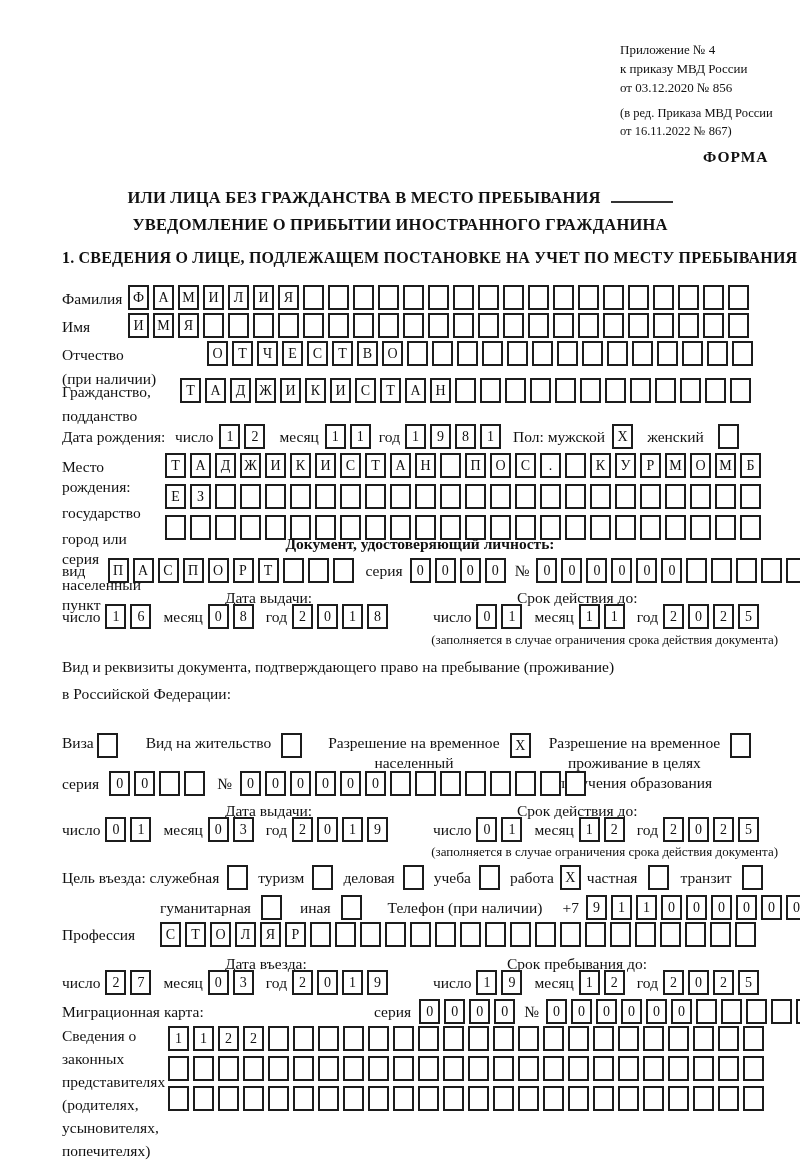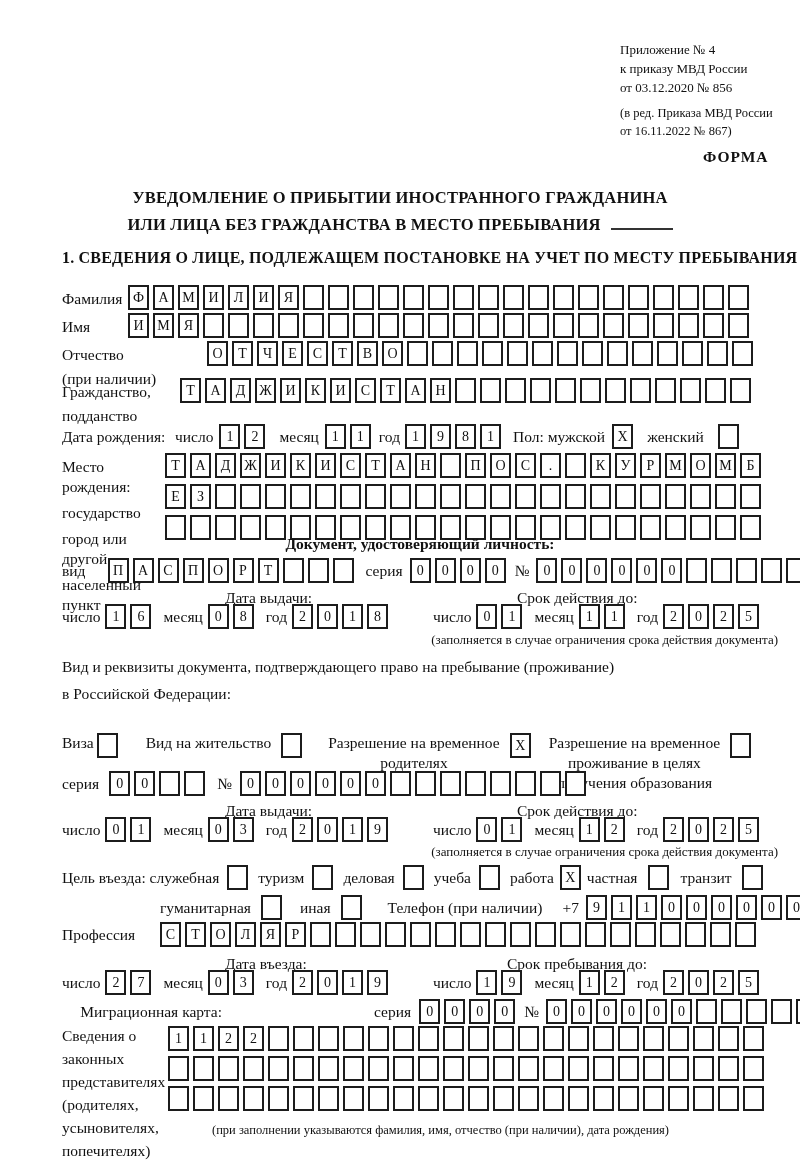--- a/index.html
+++ b/index.html
@@ -44,22 +44,22 @@
     <div>к приказу МВД России</div>
     <div>от 03.12.2020 № 856</div>
     <div class="edition">
       <div>(в ред. Приказа МВД России</div>
       <div>от 16.11.2022 № 867)</div>
     </div>
   </div>
   <div class="form-label">ФОРМА</div>
 
   <div class="title">
+    <div><span>ИЛИ ЛИЦА БЕЗ ГРАЖДАНСТВА В МЕСТО ПРЕБЫВАНИЯ</span><span class="uline"></span></div>
     <div>УВЕДОМЛЕНИЕ О ПРИБЫТИИ ИНОСТРАННОГО ГРАЖДАНИНА</div>
-    <div><span>ИЛИ ЛИЦА БЕЗ ГРАЖДАНСТВА В МЕСТО ПРЕБЫВАНИЯ</span><span class="uline"></span></div>
   </div>
 
   <div class="sec-heading">1. СВЕДЕНИЯ О ЛИЦЕ, ПОДЛЕЖАЩЕМ ПОСТАНОВКЕ НА УЧЕТ ПО МЕСТУ ПРЕБЫВАНИЯ</div>
 
   <div class="form-body">
 
     <div class="arow" style="top:4px;">
       <div class="lbl" style="width:66px;">Фамилия</div>
       <div class="cells">
           <span class="cell">Ф</span>
@@ -210,21 +210,21 @@
       <span style="margin-right:14px;">женский</span>
       <span class="cells">
           <span class="cell"></span>
         </span>
     </div>
 
     <div class="arow" style="top:172px;">
       <div class="lbl lbl2" style="width:103px;white-space:normal;">
         <div>Место рождения:</div>
         <div style="margin-top:6px;">государство</div>
-        <div style="margin-top:6px;">город или другой</div>
+        <div style="margin-top:6px;">город или серия</div>
         <div style="margin-top:6px;">населенный пункт</div>
       </div>
       <div class="vcol">
         <div class="cells">
             <span class="cell">Т</span>
             <span class="cell">А</span>
             <span class="cell">Д</span>
             <span class="cell">Ж</span>
             <span class="cell">И</span>
             <span class="cell">К</span>
@@ -403,21 +403,21 @@
       </span>
       <span class="cbitem" style="margin-left:28px;">
         <span class="cbl">Вид на жительство</span>
         <span class="cells">
             <span class="cell"></span>
           </span>
       </span>
       <span class="cbitem" style="margin-left:26px;">
         <span class="cbl">
           <div>Разрешение на временное</div>
-          <div>родителях</div>
+          <div>населенный</div>
         </span>
         <span class="cells">
             <span class="cell">X</span>
           </span>
       </span>
       <span class="cbitem" style="margin-left:18px;">
         <span class="cbl">
           <div>Разрешение на временное</div>
           <div>проживание в целях</div>
           <div>получения образования</div>
@@ -628,21 +628,21 @@
         <span class="cells">
             <span class="cell">2</span>
             <span class="cell">0</span>
             <span class="cell">2</span>
             <span class="cell">5</span>
           </span>
       </span>
     </div>
 
     <div class="arow" style="top:718px;align-items:center;">
-      <span style="width:160px;text-align:right;">Миграционная карта:</span>
+      <span style="width:160px;">Миграционная карта:</span>
       <span style="margin-left:152px;margin-right:8px;">серия</span>
       <span class="cells" style="margin-right:9px;">
           <span class="cell">0</span>
           <span class="cell">0</span>
           <span class="cell">0</span>
           <span class="cell">0</span>
         </span>
       <span style="margin-right:7px;">№</span>
       <span class="cells">
           <span class="cell">0</span>
@@ -743,16 +743,15 @@
             <span class="cell"></span>
             <span class="cell"></span>
             <span class="cell"></span>
             <span class="cell"></span>
             <span class="cell"></span>
             <span class="cell"></span>
           </div>
       </div>
     </div>
 
-    <div class="bottom-note" style="top:842px;left:150px;">(при заполнении указываются фамилия, имя, отчество (при наличии), дата рождения)</div>
 
   </div>
 </div>
 
 </body></html>

